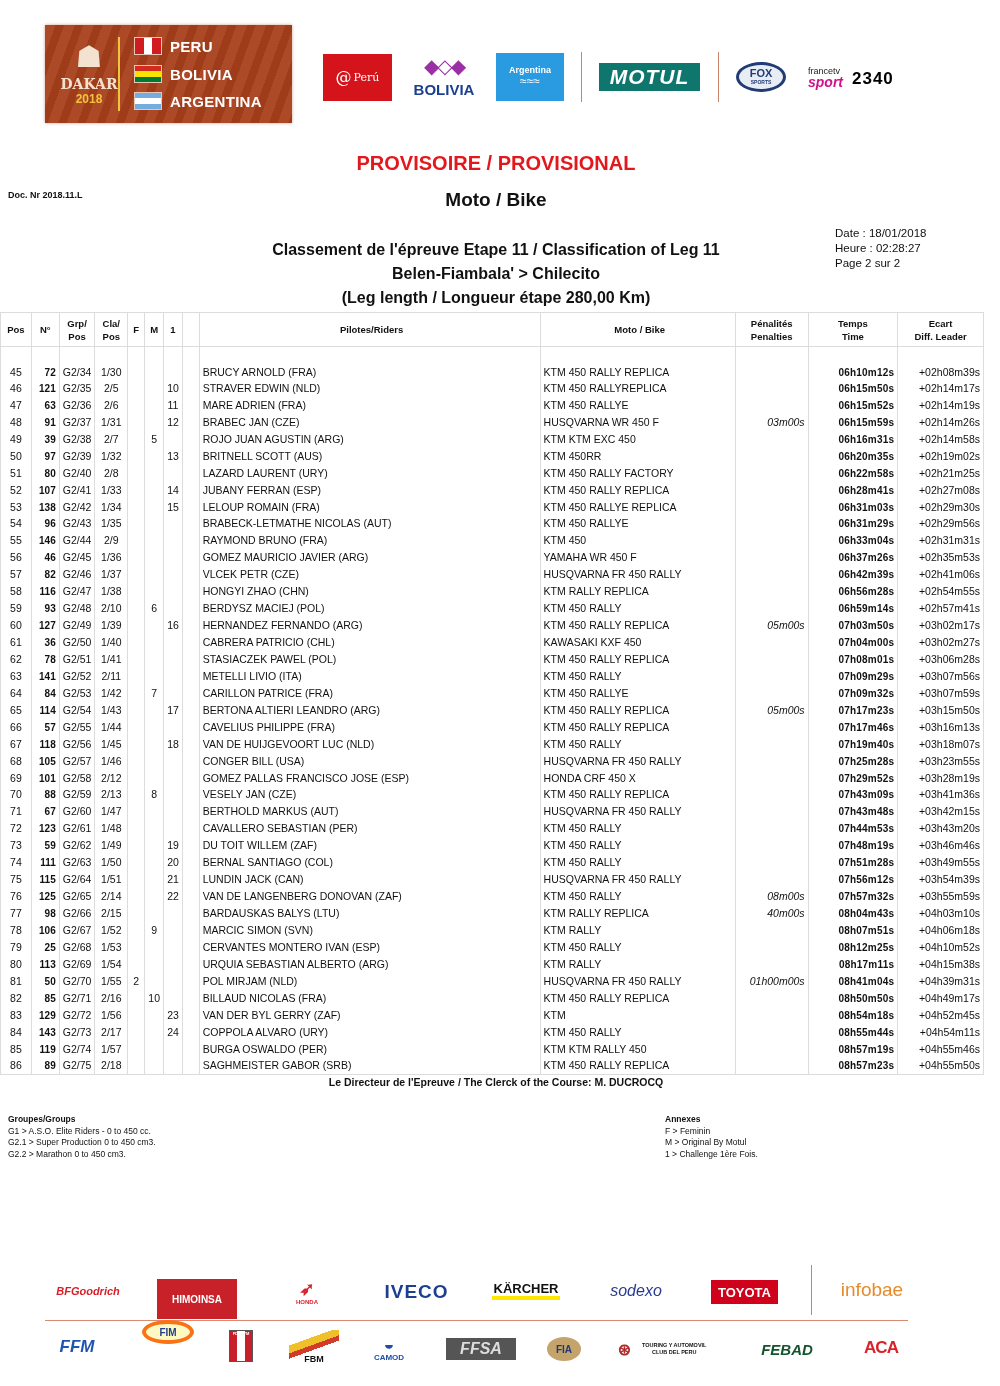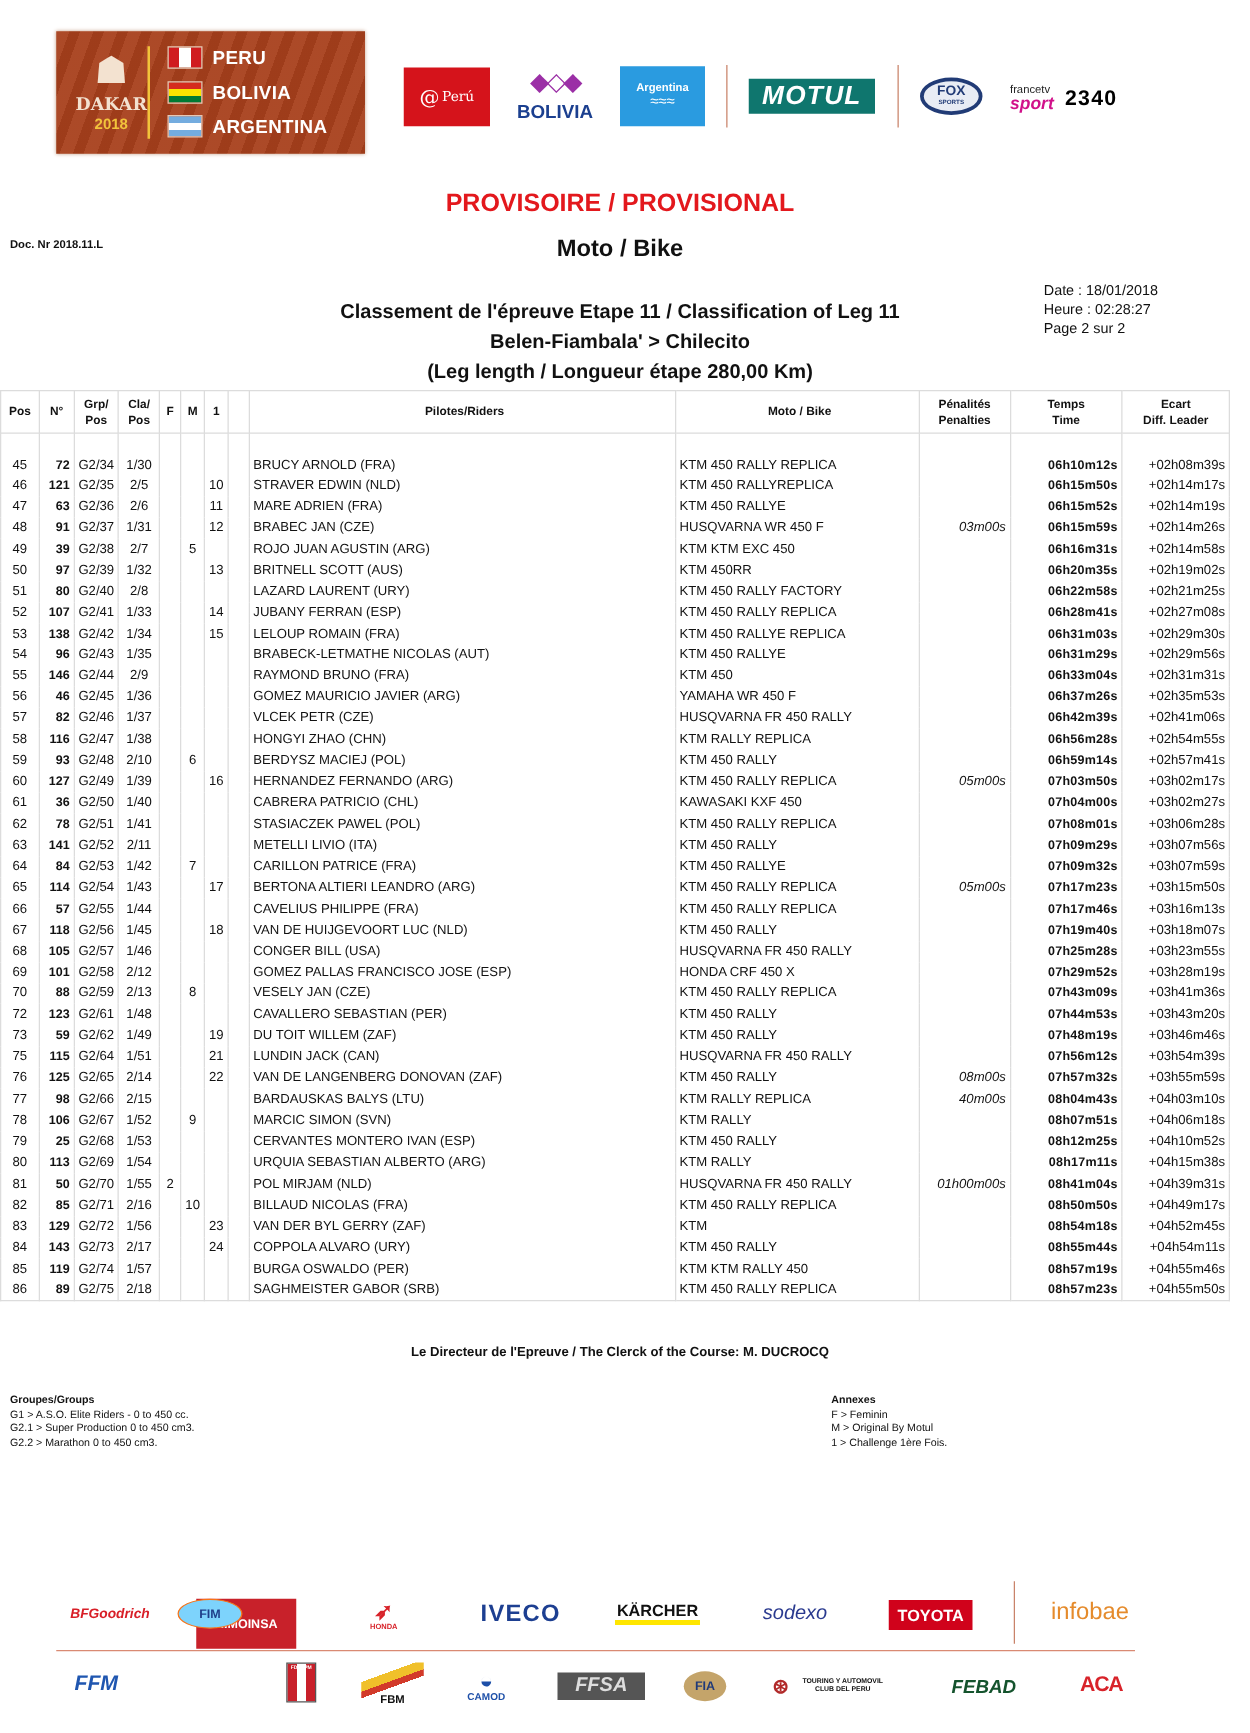--- a/index.html
+++ b/index.html
@@ -555,20 +555,35 @@
         <td class="c">8</td>
         <td class="c"></td>
         <td class="c"></td>
         <td class="left">VESELY JAN (CZE)</td>
         <td class="left">KTM 450 RALLY REPLICA</td>
         <td class="r"></td>
         <td class="time">07h43m09s</td>
         <td class="gap">+03h41m36s</td>
       </tr>
       <tr>
+        <td class="c">71</td>
+        <td class="num">67</td>
+        <td class="c">G2/60</td>
+        <td class="c">1/47</td>
+        <td class="c"></td>
+        <td class="c"></td>
+        <td class="c"></td>
+        <td class="c"></td>
+        <td class="left">BERTHOLD MARKUS (AUT)</td>
+        <td class="left">HUSQVARNA FR 450 RALLY</td>
+        <td class="r"></td>
+        <td class="time">07h43m48s</td>
+        <td class="gap">+03h42m15s</td>
+      </tr>
+      <tr>
         <td class="c">72</td>
         <td class="num">123</td>
         <td class="c">G2/61</td>
         <td class="c">1/48</td>
         <td class="c"></td>
         <td class="c"></td>
         <td class="c"></td>
         <td class="c"></td>
         <td class="left">CAVALLERO SEBASTIAN (PER)</td>
         <td class="left">KTM 450 RALLY</td>
@@ -583,20 +598,35 @@
         <td class="c">1/49</td>
         <td class="c"></td>
         <td class="c"></td>
         <td class="c">19</td>
         <td class="c"></td>
         <td class="left">DU TOIT WILLEM (ZAF)</td>
         <td class="left">KTM 450 RALLY</td>
         <td class="r"></td>
         <td class="time">07h48m19s</td>
         <td class="gap">+03h46m46s</td>
+      </tr>
+      <tr>
+        <td class="c">74</td>
+        <td class="num">111</td>
+        <td class="c">G2/63</td>
+        <td class="c">1/50</td>
+        <td class="c"></td>
+        <td class="c"></td>
+        <td class="c">20</td>
+        <td class="c"></td>
+        <td class="left">BERNAL SANTIAGO (COL)</td>
+        <td class="left">KTM 450 RALLY</td>
+        <td class="r"></td>
+        <td class="time">07h51m28s</td>
+        <td class="gap">+03h49m55s</td>
       </tr>
       <tr>
         <td class="c">75</td>
         <td class="num">115</td>
         <td class="c">G2/64</td>
         <td class="c">1/51</td>
         <td class="c"></td>
         <td class="c"></td>
         <td class="c">21</td>
         <td class="c"></td>
@@ -798,21 +828,21 @@
 <div class="sponsor" style="left:492px;top:1280px;width:68px;height:20px;color:#111;font-size:13px;border-bottom:4px solid #ffe600;">KÄRCHER</div>
 <div class="sponsor" style="left:604px;top:1280px;width:64px;height:22px;color:#2a3a8f;font-style:italic;font-weight:normal;font-size:16px;">sodexo</div>
 <div class="sponsor" style="left:711px;top:1280px;width:67px;height:24px;background:#d0021b;color:#fff;font-size:13px;">TOYOTA</div>
 <div style="position:absolute;left:811px;top:1265px;width:1px;height:50px;background:#c9836a;"></div>
 <div class="sponsor" style="left:836px;top:1277px;width:72px;height:26px;color:#e58b2c;font-weight:normal;font-size:19px;">infobae</div>
 
 <div class="hline"></div>
 <div class="hline2"></div>
 
 <div class="sponsor" style="left:48px;top:1336px;width:58px;height:22px;color:#1f56b0;font-style:italic;font-size:17px;">FFM</div>
-<div class="sponsor" style="left:142px;top:1279px;width:52px;height:24px;color:#1f3f8a;font-size:10px;border-radius:50%;border:1px solid #f97316;background:#7dd3fc;">FIM</div>
+<div class="sponsor" style="left:142px;top:1320px;width:52px;height:24px;color:#1f3f8a;font-size:10px;border-radius:50%;border:4px solid #f97316;background:#fef9c3;">FIM</div>
 <div class="sponsor" style="left:229px;top:1330px;width:24px;height:32px;background:linear-gradient(90deg,#c8202a 0 33%,#fff 33% 67%,#c8202a 67%);border:1px solid #555;color:#fff;font-size:4px;align-items:flex-start;">FDPEPM</div>
 <div class="sponsor" style="left:289px;top:1330px;width:50px;height:34px;color:#111;font-size:9px;align-items:flex-end;background:linear-gradient(160deg,#fff 0 30%,#f0c02a 30% 45%,#d23a2a 45% 55%,#fff 55%);">FBM</div>
 <div class="sponsor" style="left:369px;top:1333px;width:40px;height:30px;color:#1d4fa8;font-size:8px;flex-direction:column;">
   <span style="font-size:18px;line-height:18px;">◒</span>
   <span>CAMOD</span>
 </div>
 <div class="sponsor" style="left:446px;top:1338px;width:70px;height:22px;background:#555;color:#ddd;font-style:italic;font-size:16px;">FFSA</div>
 <div class="sponsor" style="left:547px;top:1337px;width:34px;height:24px;border-radius:50%;background:#c4a46a;color:#1f3a7a;font-size:10px;">FIA</div>
 <div class="sponsor" style="left:612px;top:1336px;width:108px;height:26px;color:#111;font-size:5.5px;line-height:7px;text-align:center;">
   <span style="font-size:16px;color:#b12a2a;margin-right:3px;">⊛</span>

